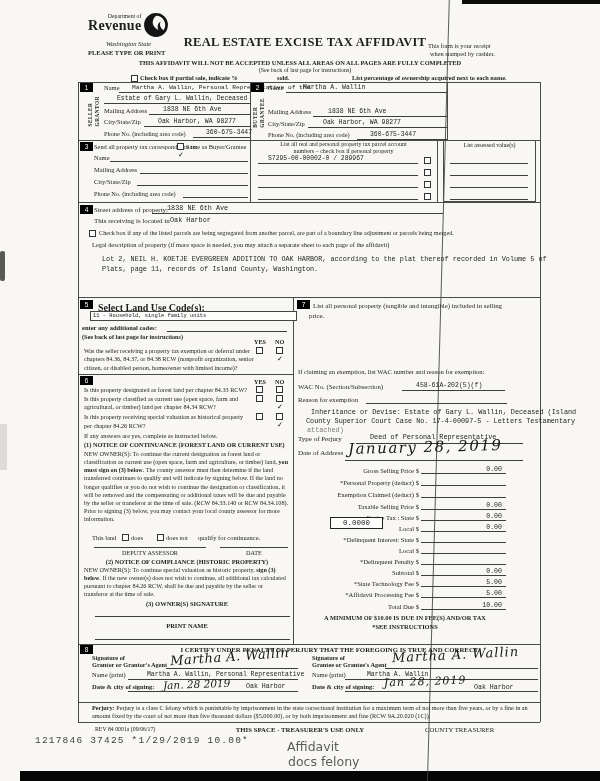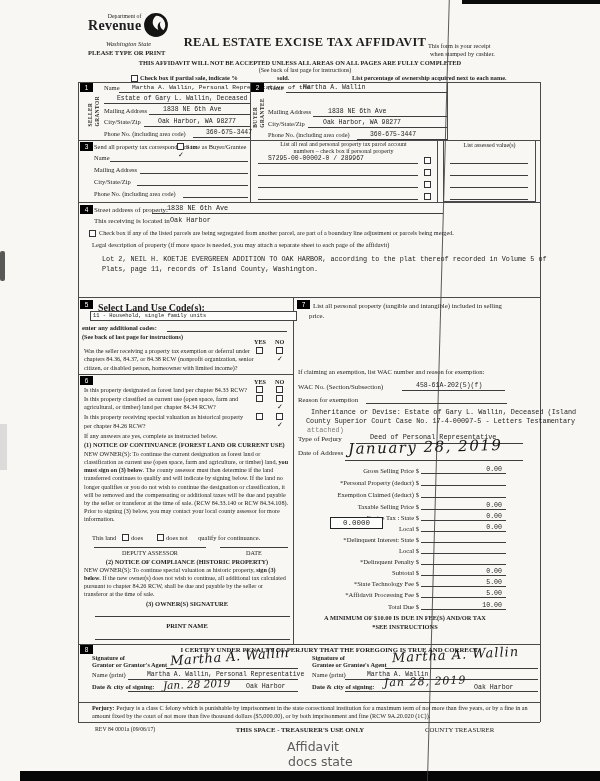--- a/index.html
+++ b/index.html
@@ -339,16 +339,17 @@
   <div class="fl" style="left:345px;top:690.5px;width:193px;"></div>
 
   <div class="t wrap" style="left:92px;top:704px;width:446px;font-size:6.2px;line-height:8.2px;">
     <b>Perjury:</b><span> Perjury is a class C felony which is punishable by imprisonment in the state correctional institution for a maximum term of not more than five years, or by a fine in an amount fixed by the court of not more than five thousand dollars ($5,000.00), or by both imprisonment and fine (RCW 9A.20.020 (1C)).</span>
   </div>
 
   <div class="t" style="left:95px;top:725.5px;font-size:5.8px;">REV 84 0001a (09/06/17)</div>
   <div class="t b c" style="left:200px;top:725.5px;width:200px;font-size:6.8px;">THIS SPACE - TREASURER'S USE ONLY</div>
   <div class="t" style="left:425px;top:725.5px;font-size:6.8px;">COUNTY TREASURER</div>
 
+  <div class="t mono" style="left:35px;top:736px;font-size:9.5px;letter-spacing:1.2px;color:#3f3f3f;">1217846 37425 *1/29/2019 10.00*</div>
   <div class="t marker" style="left:287px;top:740px;font-size:12.5px;">Affidavit</div>
-  <div class="t marker" style="left:288px;top:755px;font-size:12.5px;">docs state</div>
+  <div class="t marker" style="left:288px;top:755px;font-size:12.5px;">docs felony</div>
 
 </div>
 
 </body></html>

